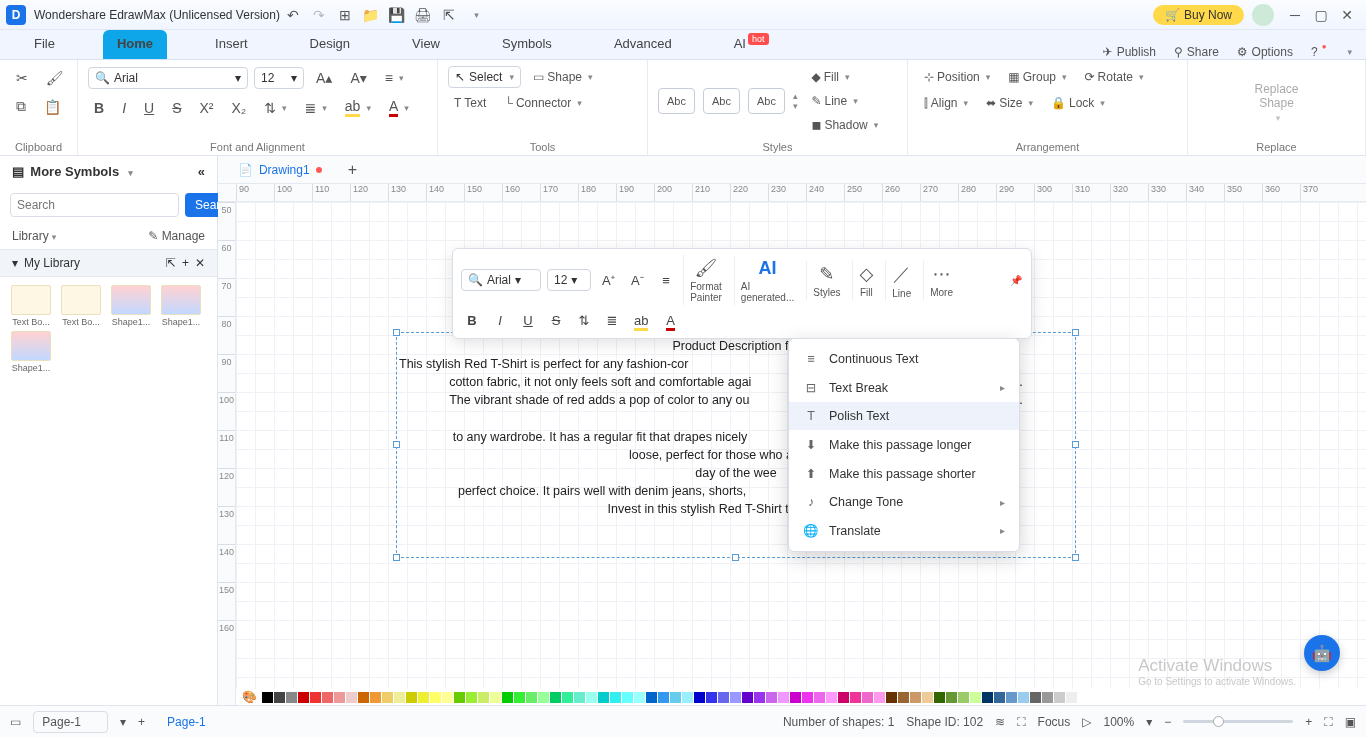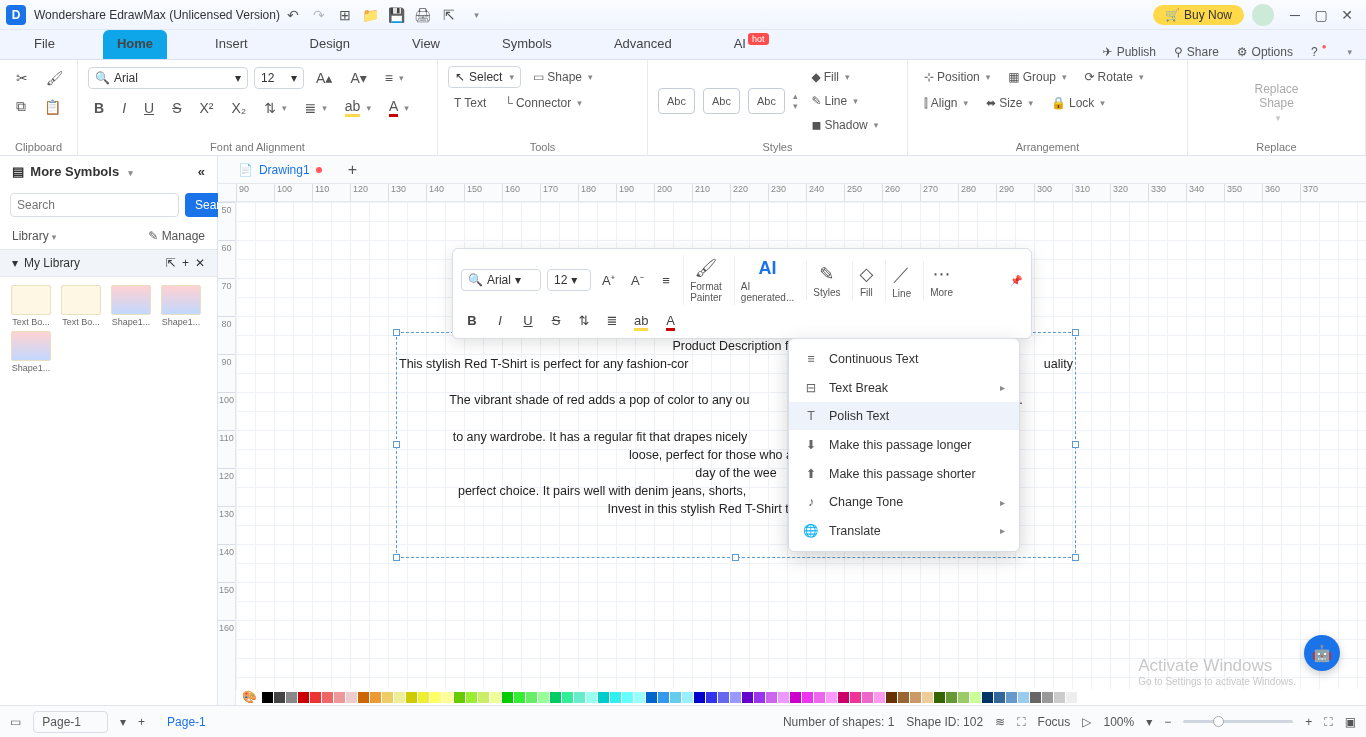--- a/index.html
+++ b/index.html
@@ -360,26 +360,27 @@
       <div class="sel-handle" style="top:-4px;left:-4px"></div>
       <div class="sel-handle" style="top:-4px;left:50%;margin-left:-4px"></div>
       <div class="sel-handle" style="top:-4px;right:-4px"></div>
       <div class="sel-handle" style="top:50%;left:-4px;margin-top:-4px"></div>
       <div class="sel-handle" style="top:50%;right:-4px;margin-top:-4px"></div>
       <div class="sel-handle" style="bottom:-4px;left:-4px"></div>
       <div class="sel-handle" style="bottom:-4px;left:50%;margin-left:-4px"></div>
       <div class="sel-handle" style="bottom:-4px;right:-4px"></div>
       <div class="text-content">
         <div>Product Description for</div>
-        <div style="display:flex;justify-content:space-between">
+        <div style="display:flex;justify-content:flex-start">
             <span>This stylish Red T-Shirt is perfect for any fashion-cor</span>
             <span style="width:240px"></span>
             <span>uality</span>
           </div>
         <div style="display:flex;justify-content:center">
+            <span>cotton fabric, it not only feels soft and comfortable agai</span>
             <span style="width:230px"></span>
             <span>nability.</span>
           </div>
         <div style="display:flex;justify-content:center">
             <span>The vibrant shade of red adds a pop of color to any ou</span>
             <span style="width:240px"></span>
             <span>asion.</span>
           </div>
         <div style="display:flex;justify-content:center">
             <span style="width:240px"></span>

